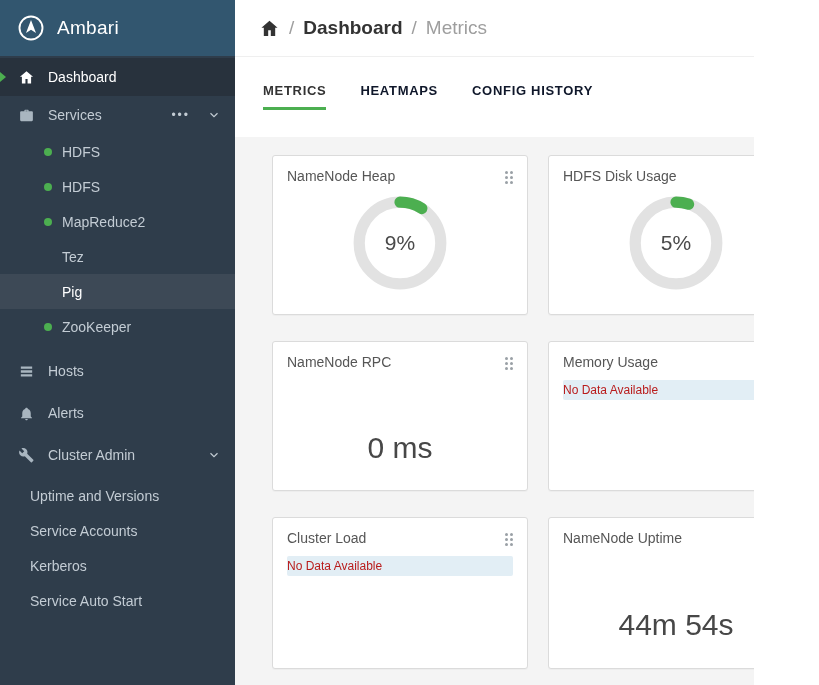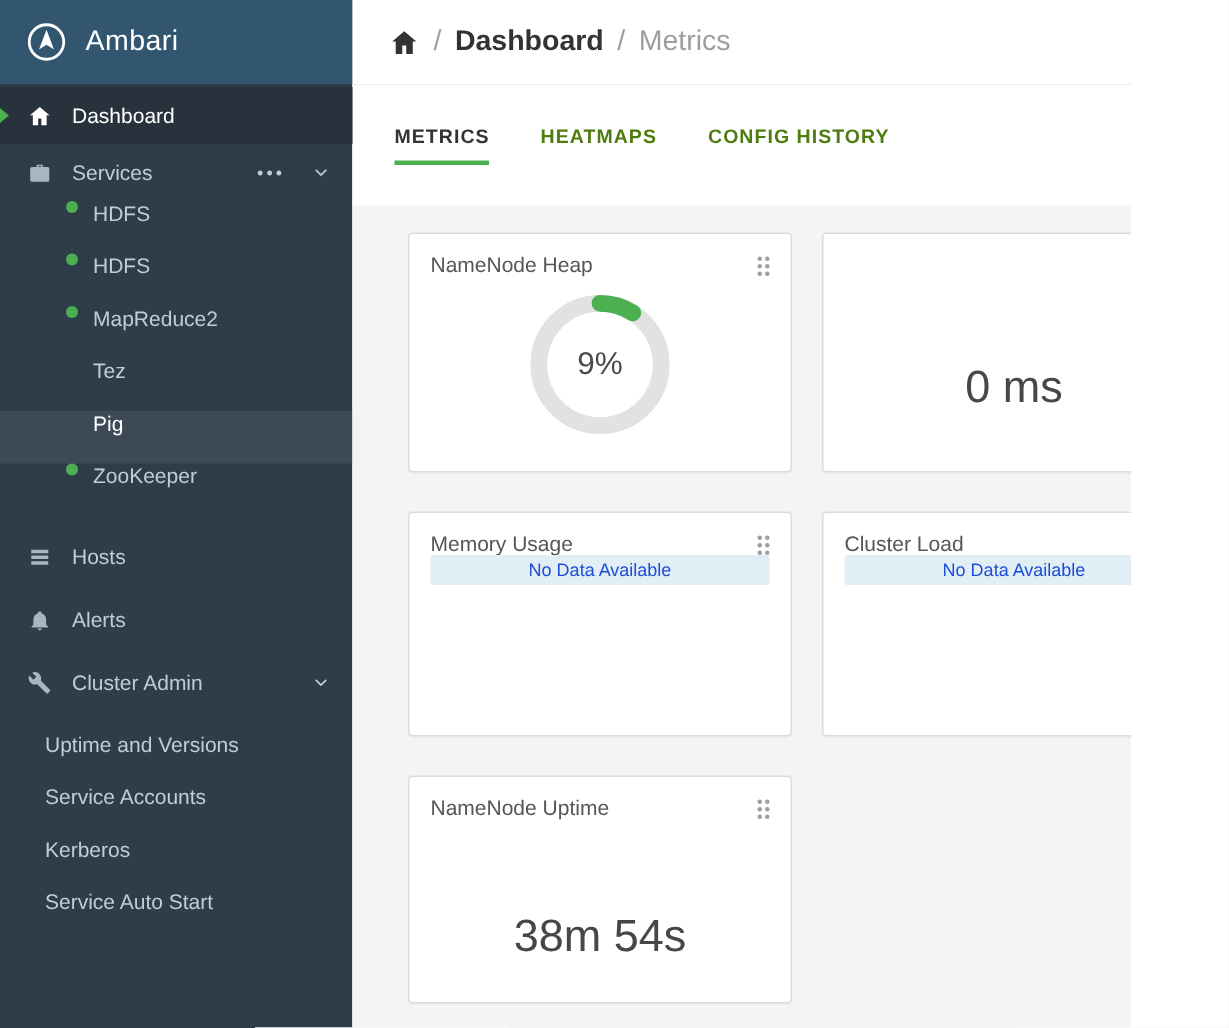--- a/index.html
+++ b/index.html
@@ -24,21 +24,21 @@
   .item.active .ico svg { fill:#fff; }
   .item.active::before { content:""; position:absolute; left:0; top:50%;
     transform:translateY(-50%); border-top:5px solid transparent;
     border-bottom:5px solid transparent; border-left:6px solid var(--accent-green,#4CAF50); }
   .spacer { flex:1; }
   .more { display:flex; cursor:pointer; padding:0 4px; }
   .more::before { content:"•••"; letter-spacing:2px; font-size:12px; color:#C3CCD4; }
   .chev { width:14px; height:14px; display:flex; }
   .chev svg { width:100%; height:100%; stroke:#C3CCD4; fill:none; stroke-width:2; }
 
-  .subitem { height:35px; display:flex; align-items:flex-start; padding-left:44px;
+  .subitem { height:35px; display:flex; align-items:center; padding-left:44px;
     gap:10px; font-size:14px; cursor:pointer; }
   .subitem.selected { background:var(--sidebar-selected-bg,#3D4956); color:#fff; }
   .dot { width:8px; height:8px; flex:none; border-radius:50%;
     background:var(--status-green,#4CAF50); }
   .dot.none { visibility:hidden; }
 
   .adminitem { height:35px; display:flex; align-items:center; padding-left:30px;
     font-size:14px; cursor:pointer; }
   .gap8 { margin-top:8px; }
   .gap4 { margin-top:4px; }
@@ -49,21 +49,21 @@
   .breadcrumb { height:57px; flex:none; display:flex; align-items:center;
     padding:0 24px; gap:9px; border-bottom:1px solid #efefef; }
   .bc-home { width:21px; height:21px; display:flex; cursor:pointer; }
   .bc-home svg { width:100%; height:100%; fill:#333; }
   .bc-sep { color:#9e9e9e; font-size:19px; }
   .bc-main { color:#333; font-size:19px; font-weight:600; cursor:pointer; }
   .bc-muted { color:#9e9e9e; font-size:19px; }
 
   .tabs { height:80px; flex:none; background:#fff; display:flex;
     align-items:flex-start; gap:34px; padding:26px 0 0 28px; }
-  .tab { font-size:13px; letter-spacing:.7px; color:#4d7c0f; padding-bottom:9px;
+  .tab { font-size:13px; letter-spacing:.7px; color:#0f172a; padding-bottom:9px;
     cursor:pointer; font-weight:600; border-bottom:3px solid transparent; }
   .tab.active { color:#333; border-bottom-color:var(--accent-green,#4CAF50); }
 
   .content { flex:1; background:var(--content-bg,#F4F4F4); overflow:hidden; }
   .cards { display:grid; grid-template-columns:256px 256px;
     grid-template-rows:160px 150px 152px; gap:26px 20px; padding:18px 15px 0 37px; }
 
   .card { background:#fff; border:1px solid var(--card-border,#DBDBDB);
     border-radius:3px; padding:12px 14px; display:flex; flex-direction:column;
     box-shadow:0 1px 1px rgba(0,0,0,.03); }
@@ -78,22 +78,22 @@
 
   .donut { position:relative; width:102px; height:102px; }
   .donut svg { width:100%; height:100%; }
   .ring-bg { fill:none; stroke:var(--donut-track,#E2E2E2); stroke-width:11; }
   .ring-val { fill:none; stroke:var(--accent-green,#4CAF50); stroke-width:11;
     stroke-linecap:round; transform:rotate(-90deg); transform-origin:50% 50%; }
   .donut-label { position:absolute; inset:0; display:flex; align-items:center;
     justify-content:center; font-size:21px; color:#4a4a4a; }
 
   .metric-text { font-size:30px; color:var(--metric-text,#474747);margin-top:48px; }
-  .nodata { background:var(--nodata-bg,#E2EEF5); height:20px;
-    line-height:20px; text-align:center; font-size:12px; color:#1d4ed8;
+  .nodata { margin-top:10px; background:var(--nodata-bg,#E2EEF5); height:20px;
+    line-height:20px; font-size:12px; color:#b91c1c;
     border-radius:2px; }
 </style>
 </head>
 <body>
 
 <div class="app">
 
   <div class="sidebar">
     <div class="side-header">
       <span class="logo">
@@ -245,22 +245,55 @@
             <div class="donut">
               <svg viewBox="0 0 100 100">
                 <circle class="ring-bg" cx="50" cy="50" r="40"></circle>
                 <circle class="ring-val" cx="50" cy="50" r="40" stroke-dasharray="22.62 251.33"></circle>
               </svg>
               <div class="donut-label">9%</div>
             </div>
           </div>
         </div>
 
-
-        <div class="card">
+        <div class="card">
+          <div class="card-head">
+            <span class="card-title">HDFS Disk Usage</span>
+            <span class="grip">
+                <i></i>
+                <i></i>
+                <i></i>
+                <i></i>
+                <i></i>
+                <i></i>
+              </span>
+          </div>
+          <div class="card-body">
+            <div class="donut">
+              <svg viewBox="0 0 100 100">
+                <circle class="ring-bg" cx="50" cy="50" r="40"></circle>
+                <circle class="ring-val" cx="50" cy="50" r="40" stroke-dasharray="12.57 251.33"></circle>
+              </svg>
+              <div class="donut-label">5%</div>
+            </div>
+          </div>
+        </div>
+
+        <div class="card">
+          <div class="card-head">
+            <span class="card-title">NameNode RPC</span>
+            <span class="grip">
+                <i></i>
+                <i></i>
+                <i></i>
+                <i></i>
+                <i></i>
+                <i></i>
+              </span>
+          </div>
           <div class="card-body">
             <span class="metric-text">0 ms</span>
           </div>
         </div>
 
         <div class="card">
           <div class="card-head">
             <span class="card-title">Memory Usage</span>
             <span class="grip">
                 <i></i>
@@ -299,20 +332,20 @@
             <span class="grip">
                 <i></i>
                 <i></i>
                 <i></i>
                 <i></i>
                 <i></i>
                 <i></i>
               </span>
           </div>
           <div class="card-body">
-            <span class="metric-text">38m 54s</span>
+            <span class="metric-text">44m 54s</span>
           </div>
         </div>
 
       </div>
     </div>
   </div>
 </div>
 
 </body></html>

